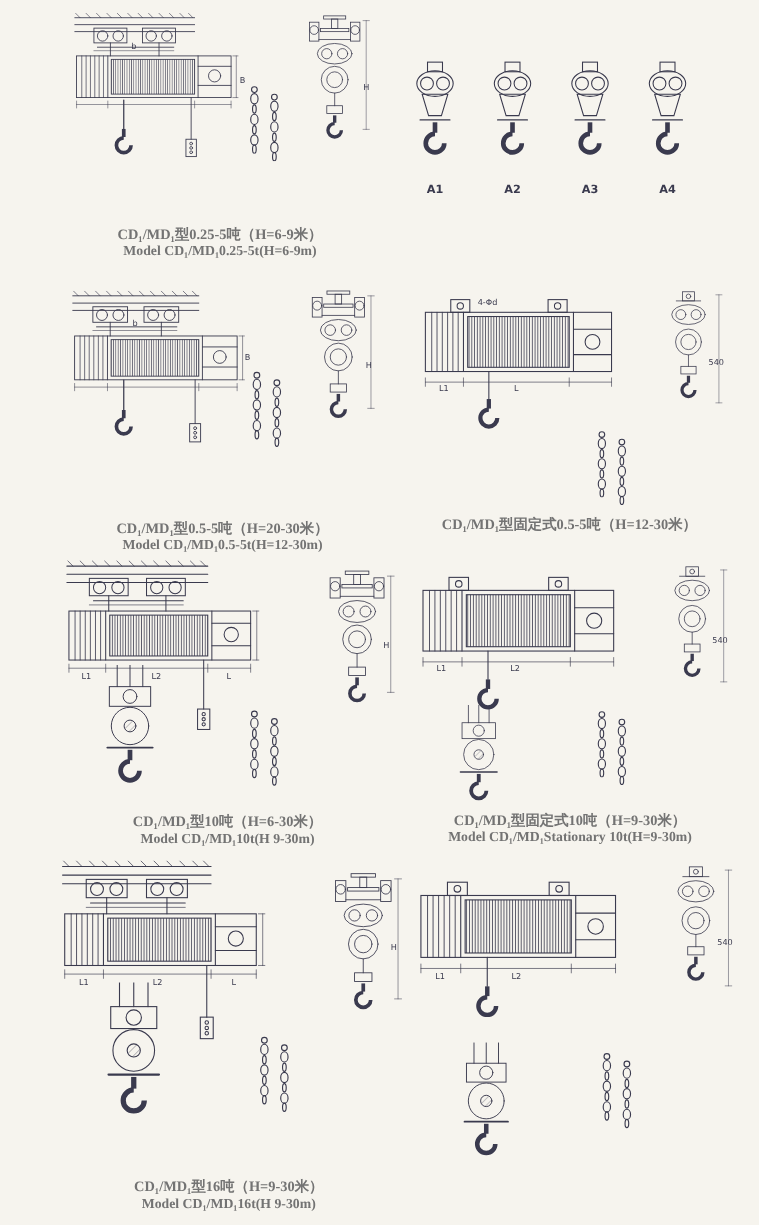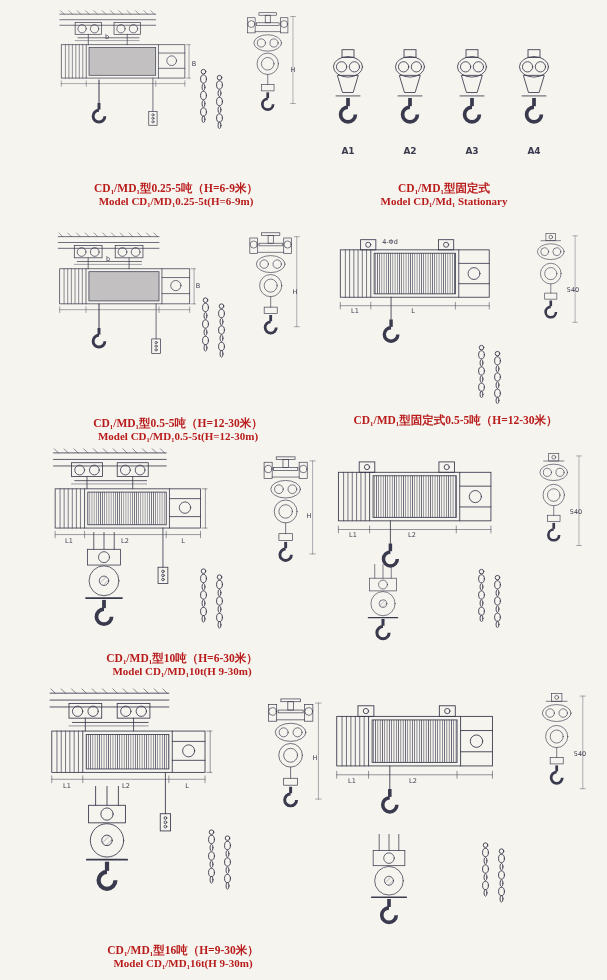--- a/index.html
+++ b/index.html
@@ -4,21 +4,21 @@
 <title>Hoist catalog drawings page</title>
 <style>
   html,body{margin:0;padding:0}
   body{width:607px;height:980px;background:#f6f4ee;font-family:"Liberation Serif","DejaVu Serif",serif}
   .page{position:relative;width:607px;height:980px;background:#f6f4ee;overflow:hidden}
   .panel{position:absolute;display:flex;flex-direction:column;align-items:center}
   svg.draw{stroke:#3a3a4e;fill:none;color:#3a3a4e;stroke-width:1;stroke-linecap:round;display:block}
   svg.draw text{stroke:none;fill:#3a3a4e;font-family:"DejaVu Sans",sans-serif}
   .dim{font-size:6.5px}
   .unit-label{font-size:9px;font-weight:bold;font-family:"Liberation Serif","DejaVu Serif",serif}
-  .cap{margin-top:3px;text-align:center;color:#b91c1c;font-weight:bold;line-height:1.25;white-space:nowrap}
+  .cap{margin-top:3px;text-align:center;color:#737373;font-weight:bold;line-height:1.25;white-space:nowrap}
   .cap-cn{font-size:11.5px}
   .cap-en{font-size:11px}
 </style>
 </head>
 <body>
 
 <svg width="0" height="0" style="position:absolute" aria-hidden="true">
 <defs>
   <pattern id="coil" width="2.6" height="8" patternUnits="userSpaceOnUse">
     <line x1="1.3" y1="0" x2="1.3" y2="8" stroke="#3a3a4e" stroke-width="0.75"></line>
@@ -224,40 +224,36 @@
     <svg class="draw" viewBox="0 0 252 138" width="252" height="138">
       <use href="#sym-pulley-unit" x="6" y="8" width="48" height="89"></use>
       <use href="#sym-pulley-unit" x="68" y="8" width="48" height="89"></use>
       <use href="#sym-pulley-unit" x="130" y="8" width="48" height="89"></use>
       <use href="#sym-pulley-unit" x="192" y="8" width="48" height="89"></use>
       <text class="unit-label" x="30" y="114" text-anchor="middle">A1</text>
       <text class="unit-label" x="92" y="114" text-anchor="middle">A2</text>
       <text class="unit-label" x="154" y="114" text-anchor="middle">A3</text>
       <text class="unit-label" x="216" y="114" text-anchor="middle">A4</text>
     </svg>
-    <div class="cap">
-      <div class="cap-cn">CD₁/MD₁型固定式</div>
-      <div class="cap-en">Model CD₁/Md₁ Stationary</div>
-    </div>
   </section>
 
   <section class="panel" style="left:48px;top:228px;width:260px">
     <svg class="draw" viewBox="0 0 260 185" width="260" height="185">
       <use href="#sym-trolley-hoist" x="0" y="4" width="168" height="132"></use>
       <line x1="51" y1="76" x2="51" y2="100"></line>
       <use href="#sym-hook" x="42" y="100" width="18" height="22"></use>
       <use href="#sym-chain" x="152" y="68" width="11" height="56"></use>
       <use href="#sym-chain" x="168" y="74" width="11" height="56"></use>
       <use href="#sym-front-trolley" x="194" y="2" width="60" height="121"></use>
       <text class="dim" x="60" y="33" text-anchor="middle">b</text>
       <text class="dim" x="150" y="60" text-anchor="middle">B</text>
       <text class="dim" x="247" y="66" text-anchor="middle">H</text>
     </svg>
     <div class="cap">
-      <div class="cap-cn">CD₁/MD₁型0.5-5吨（H=12-30米）</div>
+      <div class="cap-cn">CD₁/MD₁型0.5-5吨（H=20-30米）</div>
       <div class="cap-en">Model CD₁/MD₁0.5-5t(H=12-30m)</div>
     </div>
   </section>
 
   <section class="panel" style="left:328px;top:232px;width:255px">
     <svg class="draw" viewBox="0 0 255 178" width="255" height="178">
       <use href="#sym-stationary-hoist" x="2" y="6" width="178" height="110"></use>
       <use href="#sym-chain" x="148" y="112" width="11" height="54"></use>
       <use href="#sym-chain" x="164" y="118" width="11" height="54"></use>
       <use href="#sym-front-fixed" x="196" y="0" width="56" height="113"></use>
@@ -293,20 +289,24 @@
     <svg class="draw" viewBox="0 0 260 195" width="260" height="195">
       <use href="#sym-stationary-hoist" x="2" y="8" width="182" height="113"></use>
       <use href="#sym-big-block" x="36" y="112" width="42" height="78"></use>
       <use href="#sym-chain" x="150" y="116" width="11" height="54"></use>
       <use href="#sym-chain" x="166" y="122" width="11" height="54"></use>
       <use href="#sym-front-fixed" x="200" y="0" width="58" height="117"></use>
       <text class="dim" x="27" y="85" text-anchor="middle">L1</text>
       <text class="dim" x="86" y="85" text-anchor="middle">L2</text>
       <text class="dim" x="250" y="62" text-anchor="middle">540</text>
     </svg>
+    <div class="cap">
+      <div class="cap-cn">CD₁/MD₁型固定式10吨（H=9-30米）</div>
+      <div class="cap-en">Model CD₁/MD₁Stationary 10t(H=9-30m)</div>
+    </div>
   </section>
 
   <section class="panel" style="left:38px;top:688px;width:290px">
     <svg class="draw" viewBox="0 0 290 252" width="290" height="252">
       <use href="#sym-trolley-hoist" x="0" y="0" width="198" height="155"></use>
       <use href="#sym-big-block" x="40" y="98" width="58" height="107"></use>
       <use href="#sym-chain" x="168" y="138" width="11" height="60"></use>
       <use href="#sym-chain" x="184" y="144" width="11" height="60"></use>
       <use href="#sym-front-trolley" x="222" y="8" width="64" height="129"></use>
       <text class="dim" x="29" y="100" text-anchor="middle">L1</text>

